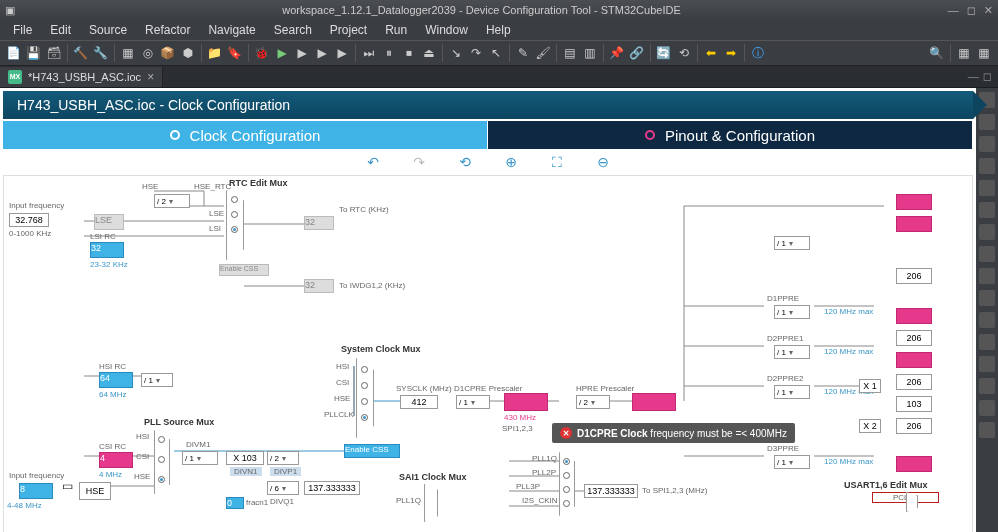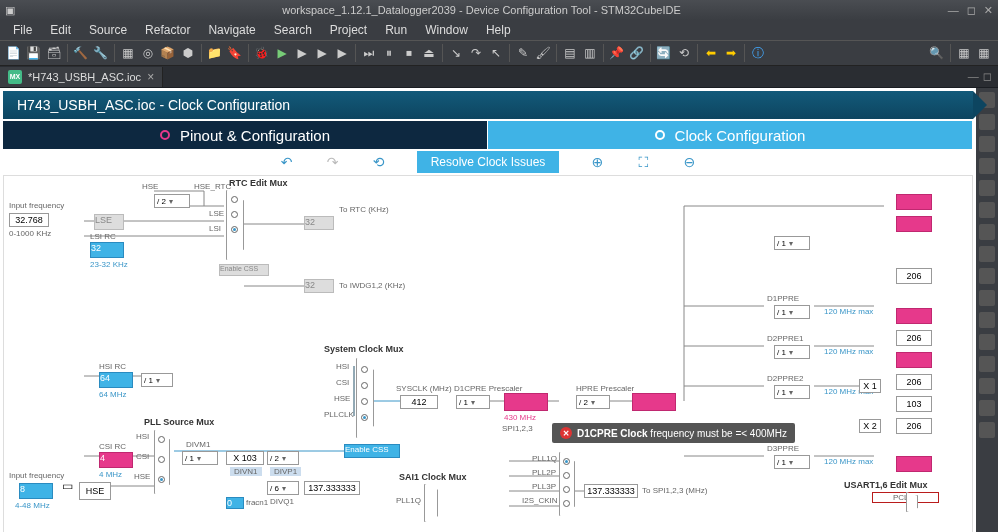--- a/index.html
+++ b/index.html
@@ -155,34 +155,33 @@
     <span>◻</span>
   </div>
 </div>
 
 <div class="content">
   <div class="main">
     <div class="breadcrumb">
       <span>H743_USBH_ASC.ioc - Clock Configuration</span>
     </div>
     <div class="navtabs">
+      <div class="navtab light">
+          <span class="dot"></span>
+          <span>Clock Configuration</span>
+        </div>
       <div class="navtab dark">
           <span class="dot"></span>
           <span>Pinout &amp; Configuration</span>
-        </div>
-      <div class="navtab light">
-          <span class="dot"></span>
-          <span>Clock Configuration</span>
         </div>
     </div>
     <div class="ctrlrow">
       <span class="ico">↶</span>
       <span class="ico" style="color:#bbb">↷</span>
       <span class="ico">⟲</span>
-      <span class="btn">Resolve Clock Issues</span>
       <span class="ico">⊕</span>
       <span class="ico">⛶</span>
       <span class="ico">⊖</span>
     </div>
 
     <div class="canvas">
       <svg class="wires">
         <line x1="80" y1="45" x2="220" y2="45"></line>
           <line x1="80" y1="60" x2="220" y2="60"></line>
         <line x1="150" y1="30" x2="220" y2="30"></line>
@@ -244,21 +243,21 @@
       <div class="el bluebox" style="left:95px;top:196px;width:34px;height:16px">64</div>
       <div class="el link" style="left:95px;top:214px">64 MHz</div>
       <div class="el sel" style="left:137px;top:197px;width:32px;height:14px">/ 1</div>
 
       <div class="el lbl" style="left:95px;top:266px">CSI RC</div>
       <div class="el pinkbox" style="left:95px;top:276px;width:34px;height:16px">4</div>
       <div class="el link" style="left:95px;top:294px">4 MHz</div>
 
       <div class="el lbl" style="left:5px;top:295px">Input frequency</div>
       <div class="el bluebox" style="left:15px;top:307px;width:34px;height:16px">8</div>
-      <div class="el link" style="left:11px;top:325px">4-48 MHz</div>
+      <div class="el link" style="left:3px;top:325px">4-48 MHz</div>
       <div class="el box" style="left:75px;top:306px;width:32px;height:18px">HSE</div>
       <div class="el" style="left:58px;top:303px;font-size:12px">▭</div>
 
       <div class="el muxlbl" style="left:140px;top:241px">PLL Source Mux</div>
       <div class="el muxbox" style="left:150px;top:254px;width:16px;height:64px;clip-path:polygon(0 0,100% 15%,100% 85%,0 100%)"></div>
       <div class="el lbl" style="left:132px;top:256px">HSI</div>
       <div class="el lbl" style="left:132px;top:276px">CSI</div>
       <div class="el lbl" style="left:130px;top:296px">HSE</div>
       <div class="el radio" style="left:154px;top:260px"></div>
       <div class="el radio" style="left:154px;top:280px"></div>
@@ -269,21 +268,21 @@
       <div class="el box" style="left:222px;top:275px;width:38px;height:14px">X 103</div>
       <div class="el lbl" style="left:226px;top:291px;background:#cde;padding:0 4px">DIVN1</div>
       <div class="el sel" style="left:263px;top:275px;width:32px;height:14px">/ 2</div>
       <div class="el lbl" style="left:266px;top:291px;background:#cde;padding:0 4px">DIVP1</div>
       <div class="el sel" style="left:263px;top:305px;width:32px;height:14px">/ 6</div>
       <div class="el lbl" style="left:266px;top:321px">DIVQ1</div>
       <div class="el bluebox" style="left:222px;top:321px;width:18px;height:12px">0</div>
       <div class="el lbl" style="left:242px;top:322px">fracn1</div>
       <div class="el box" style="left:300px;top:305px;width:56px;height:14px">137.333333</div>
 
-      <div class="el muxlbl" style="left:320px;top:168px">System Clock Mux</div>
+      <div class="el muxlbl" style="left:337px;top:168px">System Clock Mux</div>
       <div class="el muxbox" style="left:352px;top:182px;width:18px;height:80px;clip-path:polygon(0 0,100% 15%,100% 85%,0 100%)"></div>
       <div class="el lbl" style="left:332px;top:186px">HSI</div>
       <div class="el lbl" style="left:332px;top:202px">CSI</div>
       <div class="el lbl" style="left:330px;top:218px">HSE</div>
       <div class="el lbl" style="left:320px;top:234px">PLLCLK</div>
       <div class="el radio" style="left:357px;top:190px"></div>
       <div class="el radio" style="left:357px;top:206px"></div>
       <div class="el radio" style="left:357px;top:222px"></div>
       <div class="el radio on" style="left:357px;top:238px"></div>
       <div class="el bluebox" style="left:340px;top:268px;width:56px;height:14px;font-size:8px">Enable CSS</div>
@@ -305,21 +304,21 @@
         <span><b>D1CPRE Clock</b><span> frequency must be =&lt; 400MHz</span></span>
       </div>
 
       <div class="el muxlbl" style="left:395px;top:296px">SAI1 Clock Mux</div>
       <div class="el muxbox" style="left:420px;top:308px;width:14px;height:38px;clip-path:polygon(0 0,100% 15%,100% 85%,0 100%)"></div>
       <div class="el lbl" style="left:392px;top:320px">PLL1Q</div>
 
       <div class="el muxbox" style="left:555px;top:276px;width:16px;height:64px;clip-path:polygon(0 0,100% 15%,100% 85%,0 100%)"></div>
       <div class="el lbl" style="left:528px;top:278px">PLL1Q</div>
       <div class="el lbl" style="left:528px;top:292px">PLL2P</div>
-      <div class="el lbl" style="left:528px;top:306px">PLL3P</div>
+      <div class="el lbl" style="left:512px;top:306px">PLL3P</div>
       <div class="el lbl" style="left:518px;top:320px">I2S_CKIN</div>
       <div class="el radio on" style="left:559px;top:282px"></div>
       <div class="el radio" style="left:559px;top:296px"></div>
       <div class="el radio" style="left:559px;top:310px"></div>
       <div class="el radio" style="left:559px;top:324px"></div>
       <div class="el box" style="left:580px;top:308px;width:54px;height:14px">137.333333</div>
       <div class="el lbl" style="left:638px;top:310px">To SPI1,2,3 (MHz)</div>
 
       <div class="el sel" style="left:770px;top:60px;width:36px;height:14px">/ 1</div>
       <div class="el lbl" style="left:763px;top:118px">D1PPRE</div>

